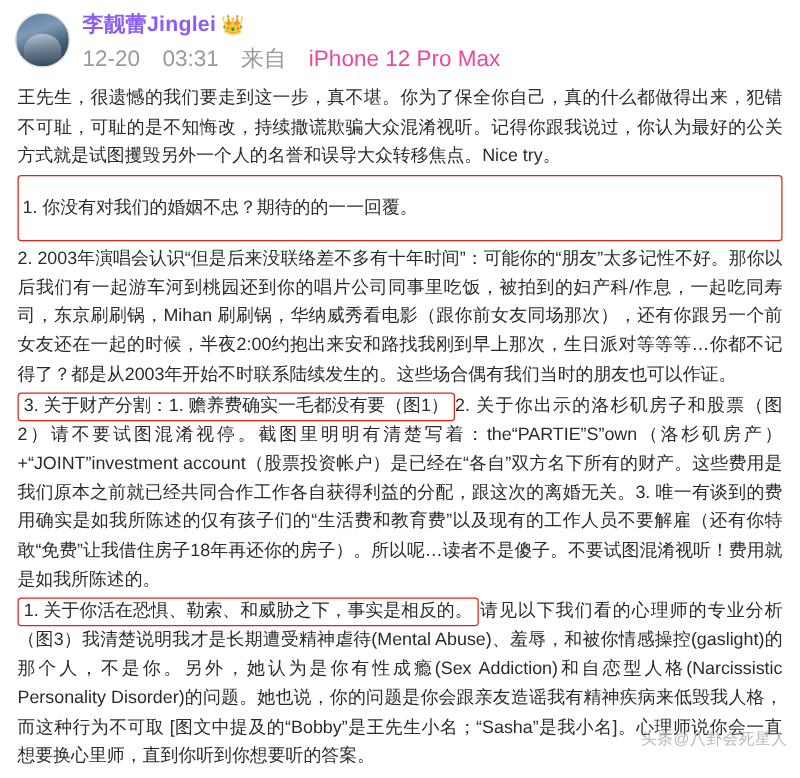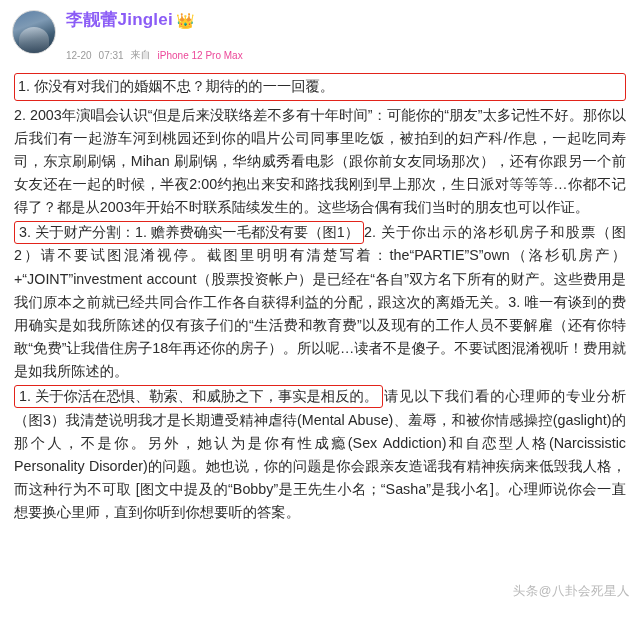--- a/index.html
+++ b/index.html
@@ -57,26 +57,26 @@
     font-weight: bold;
     color: #8b5cf6;
     letter-spacing: .2px;
   }
   .crown-icon {
     font-size: 15px;
     line-height: 1;
     color: #e8a33d;
   }
   .meta-row {
-    margin-top: 18px;
-    font-size: 10px;
+    margin-top: 5px;
+    font-size: 18px;
     color: #9a9a9a;
     display: flex;
     align-items: center;
-    gap: 7px;
+    gap: 18px;
     flex-wrap: wrap;
   }
   .meta-device {
     color: #ec4899;
   }
 
   
   .post-body {
     padding: 2px 14px 0 14px;
     box-sizing: border-box;
@@ -89,21 +89,21 @@
     margin: 0 0 2px 0;
     text-indent: 0;
   }
   .para + .para {
     margin-top: 1px;
   }
   .hl-block {
     display: block;
     border: 1.6px solid #e2231a;
     border-radius: 3px;
-    padding: 1px 3px;
+    padding: 14px 3px;
     margin: 3px 0 3px 0;
   }
   .hl-inline-box {
     border: 1.6px solid #e2231a;
     border-radius: 3px;
     padding: 0 4px;
     display: inline-block;
     line-height: 1.45;
   }
 
@@ -123,29 +123,30 @@
 
 <div class="post-header">
   <div class="avatar"></div>
   <div class="header-text">
     <div class="name-row">
       <span class="username">李靓蕾Jinglei</span>
       <span class="crown-icon">👑</span>
     </div>
     <div class="meta-row">
       <span>12-20</span>
-      <span>07:31</span>
+      <span>03:31</span>
       <span>来自</span>
       <span class="meta-device">iPhone 12 Pro Max</span>
     </div>
   </div>
 </div>
 
 <div class="post-body">
 
+  <p class="para">王先生，很遗憾的我们要走到这一步，真不堪。你为了保全你自己，真的什么都做得出来，犯错不可耻，可耻的是不知悔改，持续撒谎欺骗大众混淆视听。记得你跟我说过，你认为最好的公关方式就是试图攫毁另外一个人的名誉和误导大众转移焦点。Nice try。</p>
 
   <p class="para">
     <span class="hl-block">1. 你没有对我们的婚姻不忠？期待的的一一回覆。</span>
   </p>
 
   <p class="para">2. 2003年演唱会认识“但是后来没联络差不多有十年时间”：可能你的“朋友”太多记性不好。那你以后我们有一起游车河到桃园还到你的唱片公司同事里吃饭，被拍到的妇产科/作息，一起吃同寿司，东京刷刷锅，Mihan 刷刷锅，华纳威秀看电影（跟你前女友同场那次），还有你跟另一个前女友还在一起的时候，半夜2:00约抱出来安和路找我刚到早上那次，生日派对等等等…你都不记得了？都是从2003年开始不时联系陆续发生的。这些场合偶有我们当时的朋友也可以作证。</p>
 
   <p class="para">
     <span class="hl-inline-box">3. 关于财产分割：1. 赡养费确实一毛都没有要（图1）</span><span>2. 关于你出示的洛杉矶房子和股票（图2）请不要试图混淆视停。截图里明明有清楚写着：the“PARTIE”S”own（洛杉矶房产）+“JOINT”investment account（股票投资帐户）是已经在“各自”双方名下所有的财产。这些费用是我们原本之前就已经共同合作工作各自获得利益的分配，跟这次的离婚无关。3. 唯一有谈到的费用确实是如我所陈述的仅有孩子们的“生活费和教育费”以及现有的工作人员不要解雇（还有你特敢“免费”让我借住房子18年再还你的房子）。所以呢…读者不是傻子。不要试图混淆视听！费用就是如我所陈述的。</span>
   </p>

